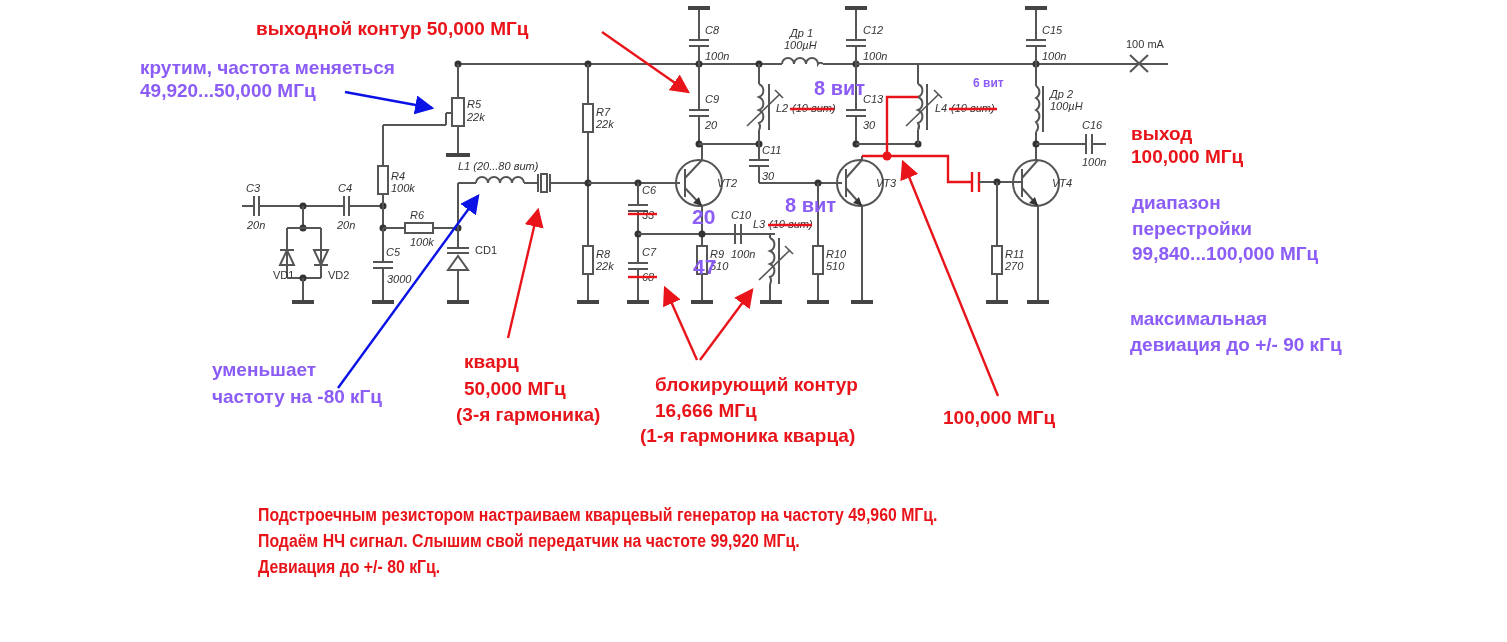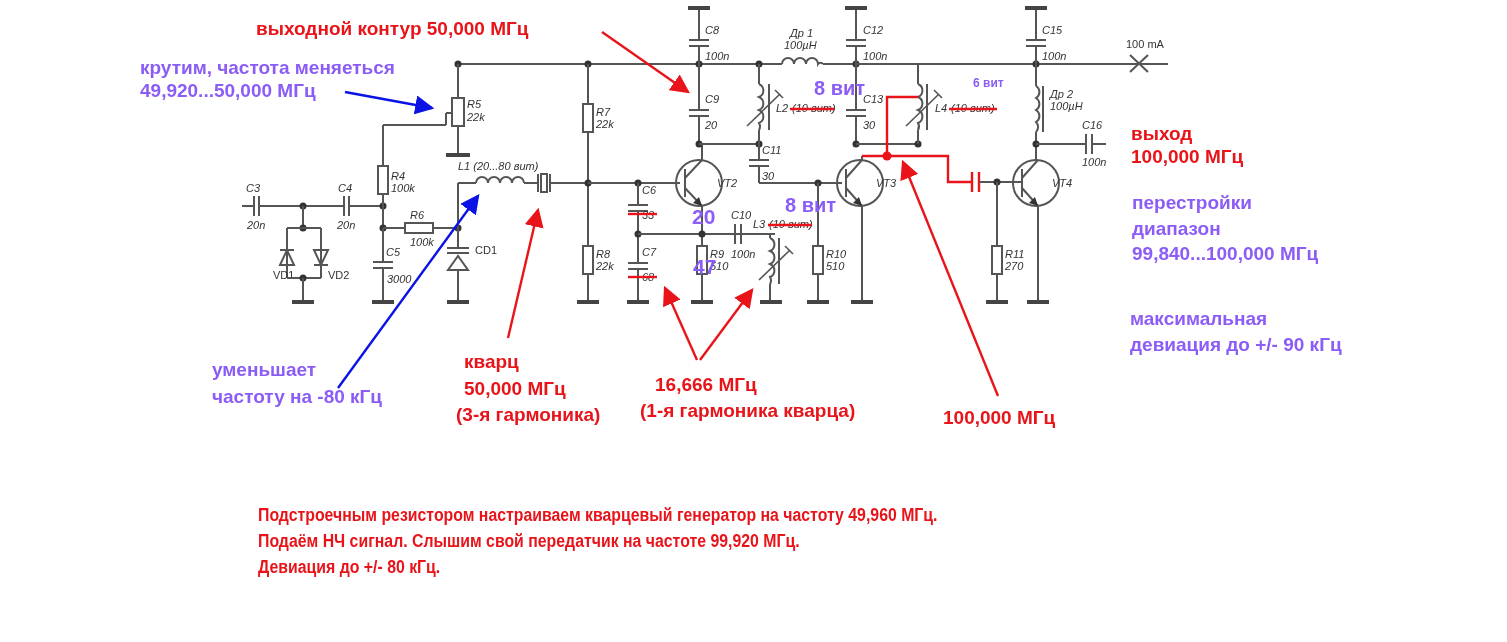--- a/index.html
+++ b/index.html
@@ -353,42 +353,43 @@
 <div class="ann blue" style="left:753px;top:193px;font-size:20px;">8 вит</div>
 <div class="ann blue" style="left:660px;top:204px;font-size:21px;">20</div>
 <div class="ann blue" style="left:661px;top:254px;font-size:21px;">47</div>
 
 <div class="ann red" style="left:1131px;top:122px;">
   <div>выход</div>
   <div>100,000 МГц</div>
 </div>
 
 <div class="ann blue" style="left:1100px;top:190px;line-height:1.35;">
+  <div>диапазон</div>
   <div>перестройки</div>
-  <div>диапазон</div>
   <div>99,840...100,000 МГц</div>
 </div>
 
 <div class="ann blue" style="left:1098px;top:306px;line-height:1.35;">
   <div>максимальная</div>
   <div>девиация до +/- 90 кГц</div>
 </div>
 
 <div class="ann blue" style="left:180px;top:357px;line-height:1.4;">
   <div>уменьшает</div>
   <div>частоту на -80 кГц</div>
 </div>
 
 <div class="ann red" style="left:462px;top:349px;line-height:1.4;">
   <div style="padding-left:2px">кварц</div>
   <div style="padding-left:2px">50,000 МГц</div>
   <div style="margin-left:-6px">(3-я гармоника)</div>
 </div>
 
 <div class="ann red" style="left:653px;top:372px;line-height:1.35;">
+  <div style="padding-left:2px">блокирующий контур</div>
   <div style="padding-left:2px">16,666 МГц</div>
   <div style="margin-left:-13px">(1-я гармоника кварца)</div>
 </div>
 
 <div class="ann red" style="left:943px;top:405px;line-height:1.4;">
   <div>100,000 МГц</div>
 </div>
 
 <div class="bottom">
   <div>Подстроечным резистором настраиваем кварцевый генератор на частоту 49,960 МГц.</div>

